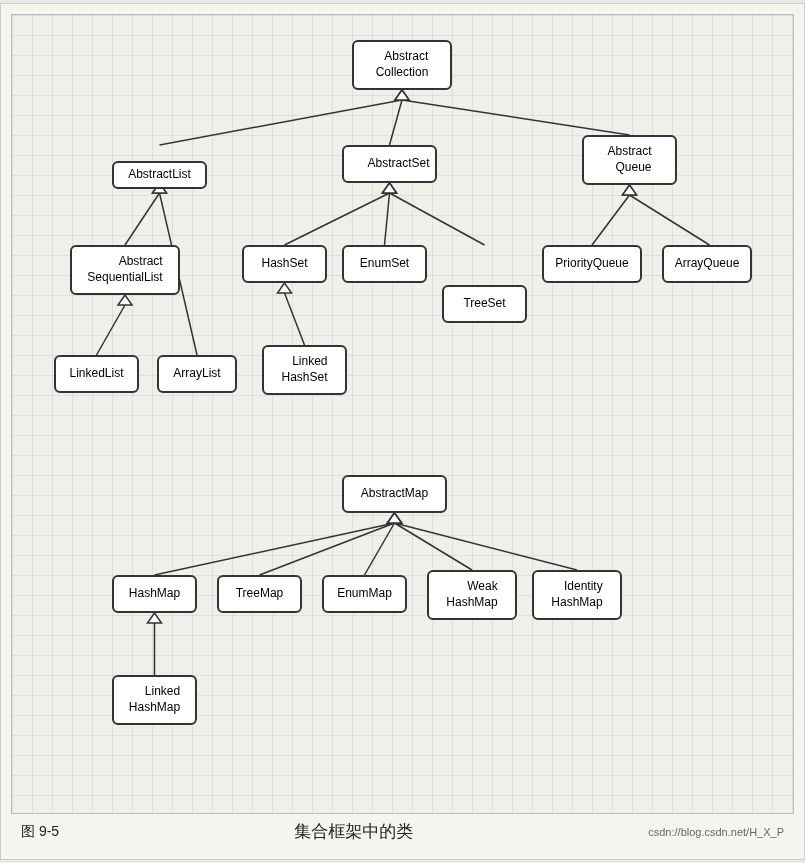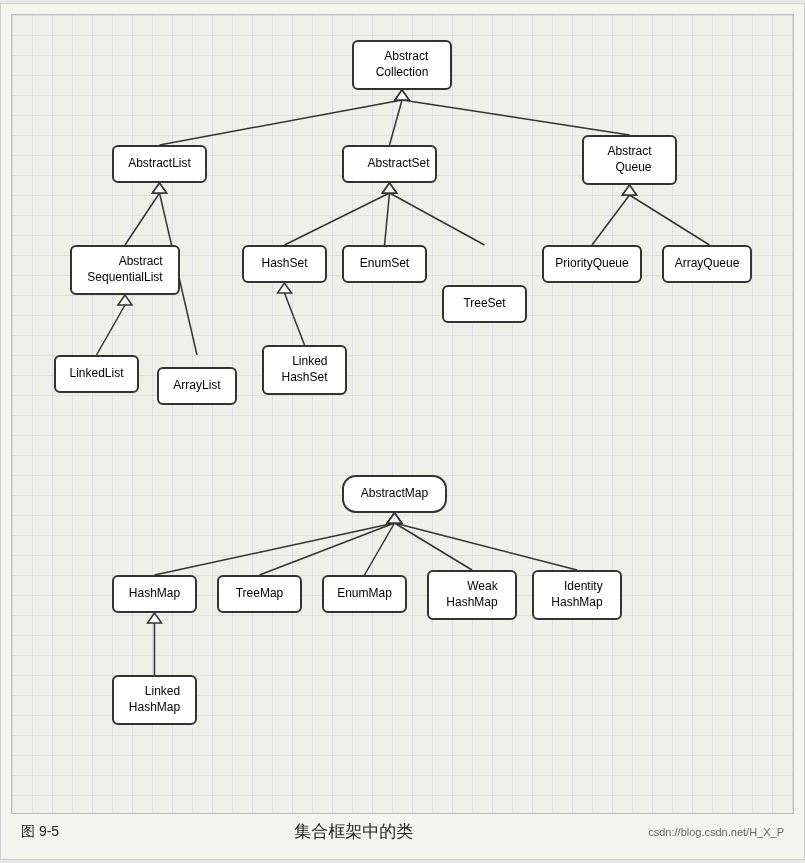--- a/index.html
+++ b/index.html
@@ -151,36 +151,36 @@
           <polygon points="382.5,498 375.5,508 389.5,508" fill="white" stroke="#333" stroke-width="1.5"></polygon>
         </g>
         <g>
           <line x1="142.5" y1="660" x2="142.5" y2="608"></line>
           <polygon points="142.5,598 135.5,608 149.5,608" fill="white" stroke="#333" stroke-width="1.5"></polygon>
         </g>
       </svg>
     <div id="nodes-container">
         <div class="node" style="left: 340px; top: 25px; width: 100px; height: 50px; white-space: pre-line;">Abstract
 Collection</div>
-        <div class="node" style="left: 100px; top: 130px; width: 95px; height: 38px; white-space: pre-line;">AbstractList</div>
+        <div class="node" style="left: 100px; top: 146px; width: 95px; height: 28px; white-space: pre-line;">AbstractList</div>
         <div class="node" style="left: 330px; top: 130px; width: 95px; height: 38px; white-space: pre-line; padding-left: 24px;">AbstractSet</div>
         <div class="node" style="left: 570px; top: 120px; width: 95px; height: 50px; white-space: pre-line;">Abstract
 Queue</div>
         <div class="node" style="left: 58px; top: 230px; width: 110px; height: 50px; white-space: pre-line;">Abstract
 SequentialList</div>
         <div class="node" style="left: 230px; top: 230px; width: 85px; height: 38px; white-space: pre-line;">HashSet</div>
         <div class="node" style="left: 330px; top: 230px; width: 85px; height: 38px; white-space: pre-line;">EnumSet</div>
         <div class="node" style="left: 430px; top: 230px; width: 85px; height: 38px; white-space: pre-line; margin-top: 40px;">TreeSet</div>
         <div class="node" style="left: 530px; top: 230px; width: 100px; height: 38px; white-space: pre-line;">PriorityQueue</div>
         <div class="node" style="left: 650px; top: 230px; width: 90px; height: 38px; white-space: pre-line;">ArrayQueue</div>
         <div class="node" style="left: 42px; top: 340px; width: 85px; height: 38px; white-space: pre-line;">LinkedList</div>
-        <div class="node" style="left: 145px; top: 352px; width: 80px; height: 38px; white-space: pre-line;">ArrayList</div>
+        <div class="node" style="left: 145px; top: 340px; width: 80px; height: 38px; white-space: pre-line;">ArrayList</div>
         <div class="node" style="left: 250px; top: 330px; width: 85px; height: 50px; white-space: pre-line;">Linked
 HashSet</div>
-        <div class="node" style="left: 330px; top: 460px; width: 105px; height: 38px; white-space: pre-line; border-radius: 14px;">AbstractMap</div>
+        <div class="node" style="left: 330px; top: 460px; width: 105px; height: 38px; white-space: pre-line;">AbstractMap</div>
         <div class="node" style="left: 100px; top: 560px; width: 85px; height: 38px; white-space: pre-line;">HashMap</div>
         <div class="node" style="left: 205px; top: 560px; width: 85px; height: 38px; white-space: pre-line;">TreeMap</div>
         <div class="node" style="left: 310px; top: 560px; width: 85px; height: 38px; white-space: pre-line;">EnumMap</div>
         <div class="node" style="left: 415px; top: 555px; width: 90px; height: 50px; white-space: pre-line;">Weak
 HashMap</div>
         <div class="node" style="left: 520px; top: 555px; width: 90px; height: 50px; white-space: pre-line;">Identity
 HashMap</div>
         <div class="node" style="left: 100px; top: 660px; width: 85px; height: 50px; white-space: pre-line;">Linked
 HashMap</div>
       </div>

